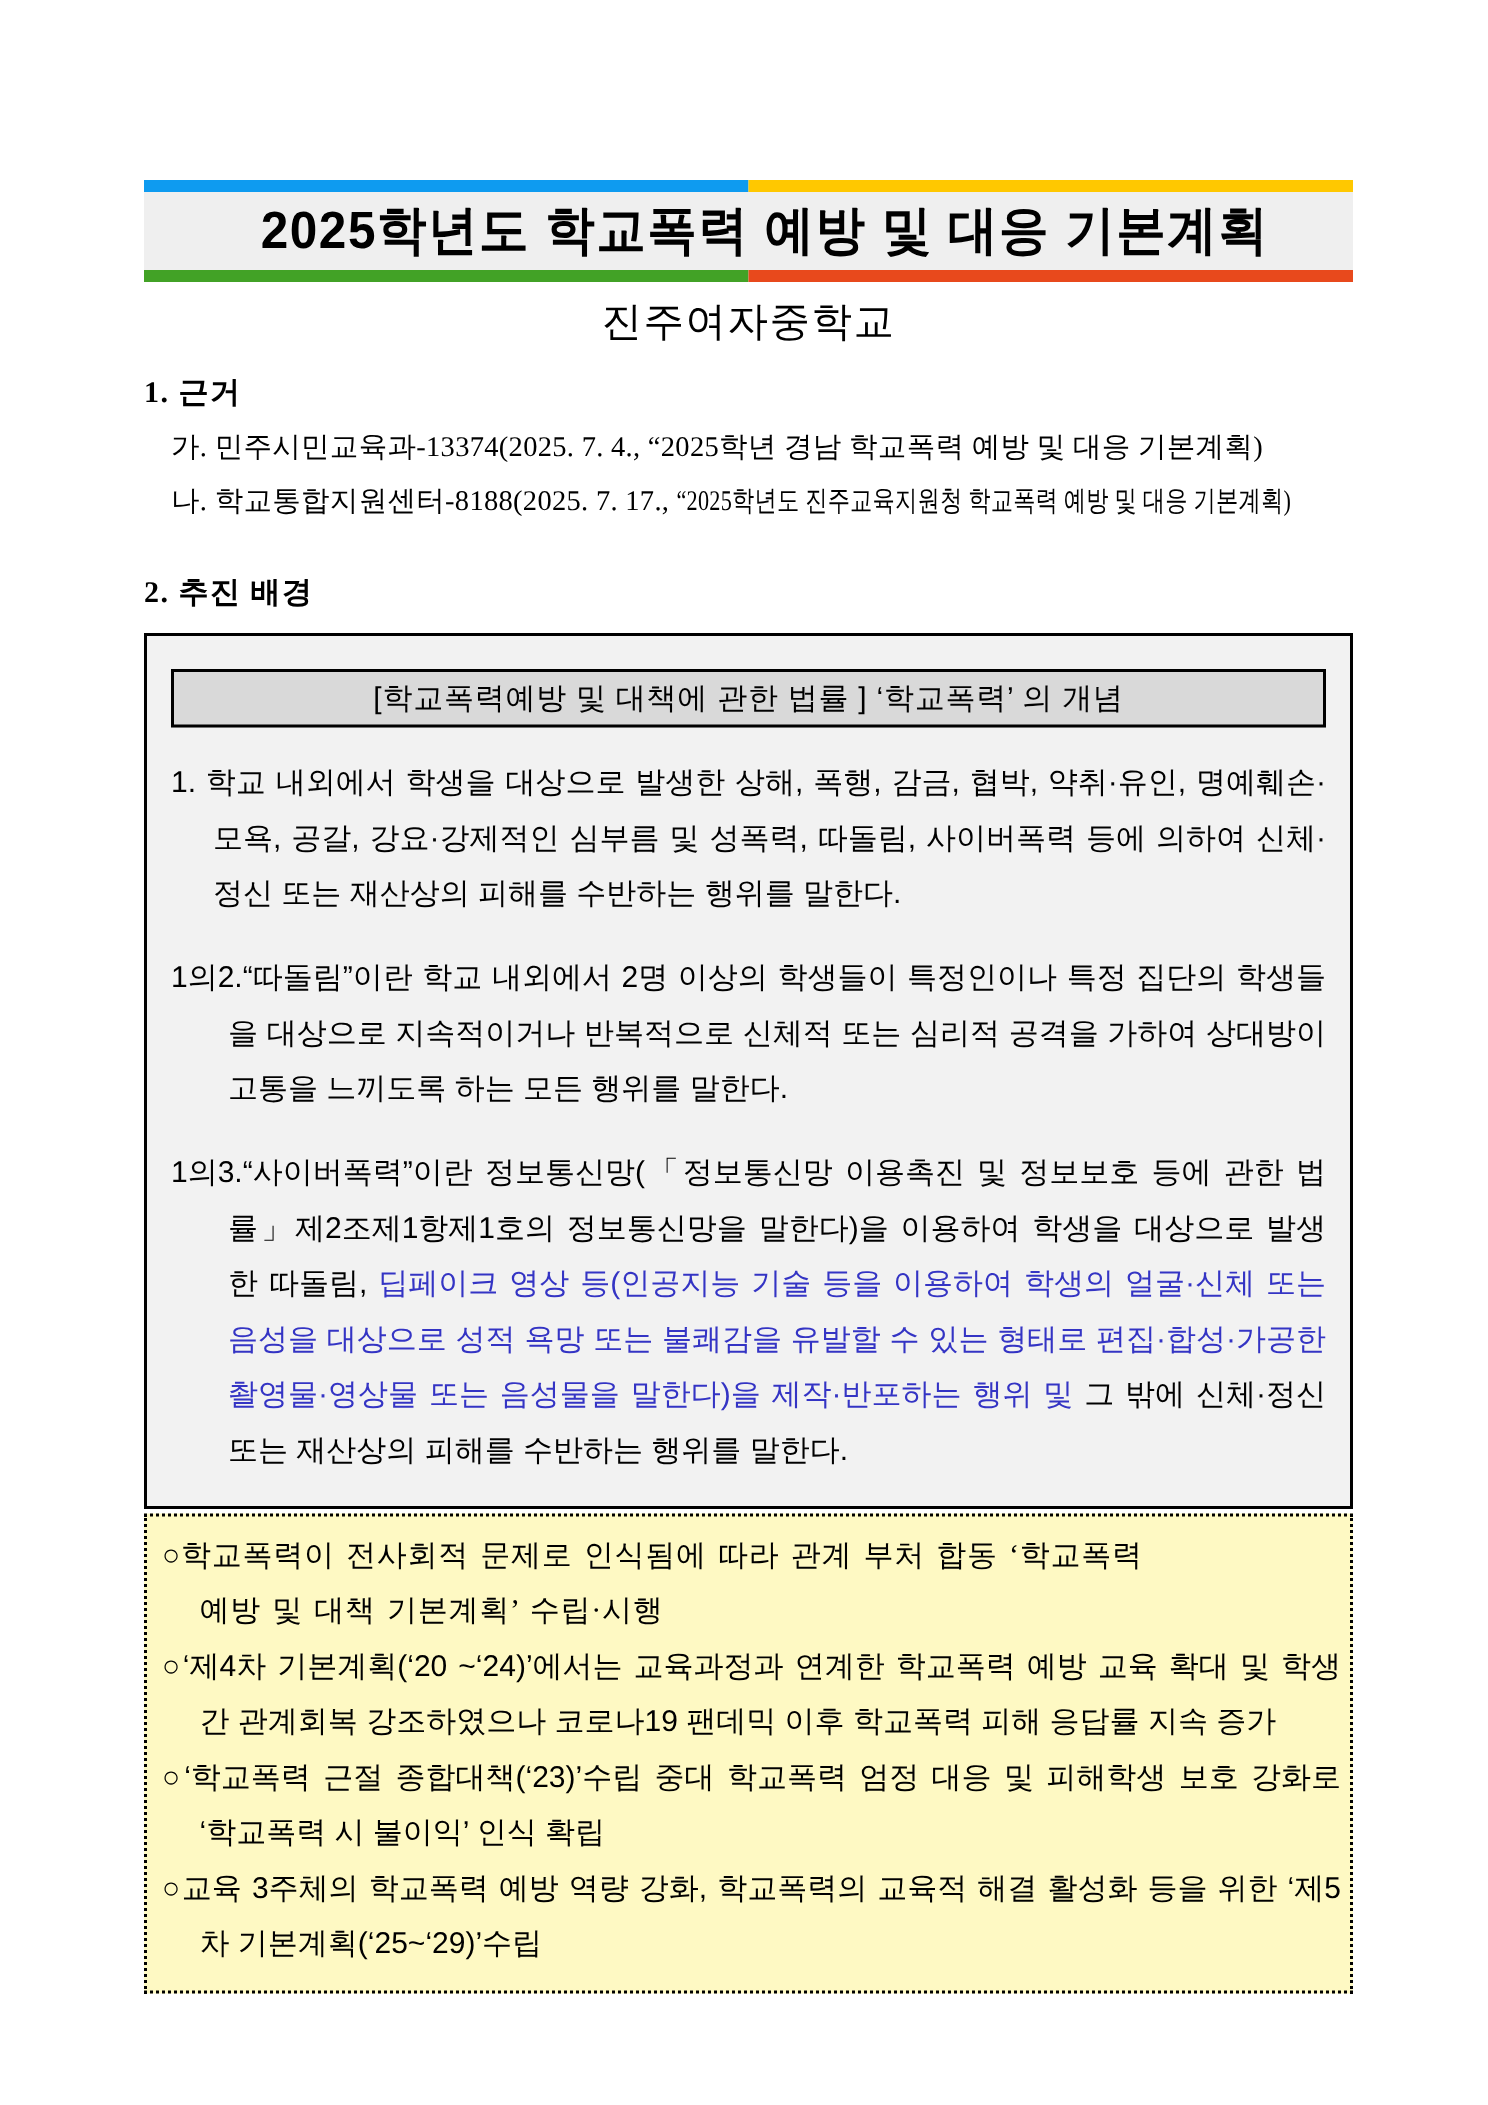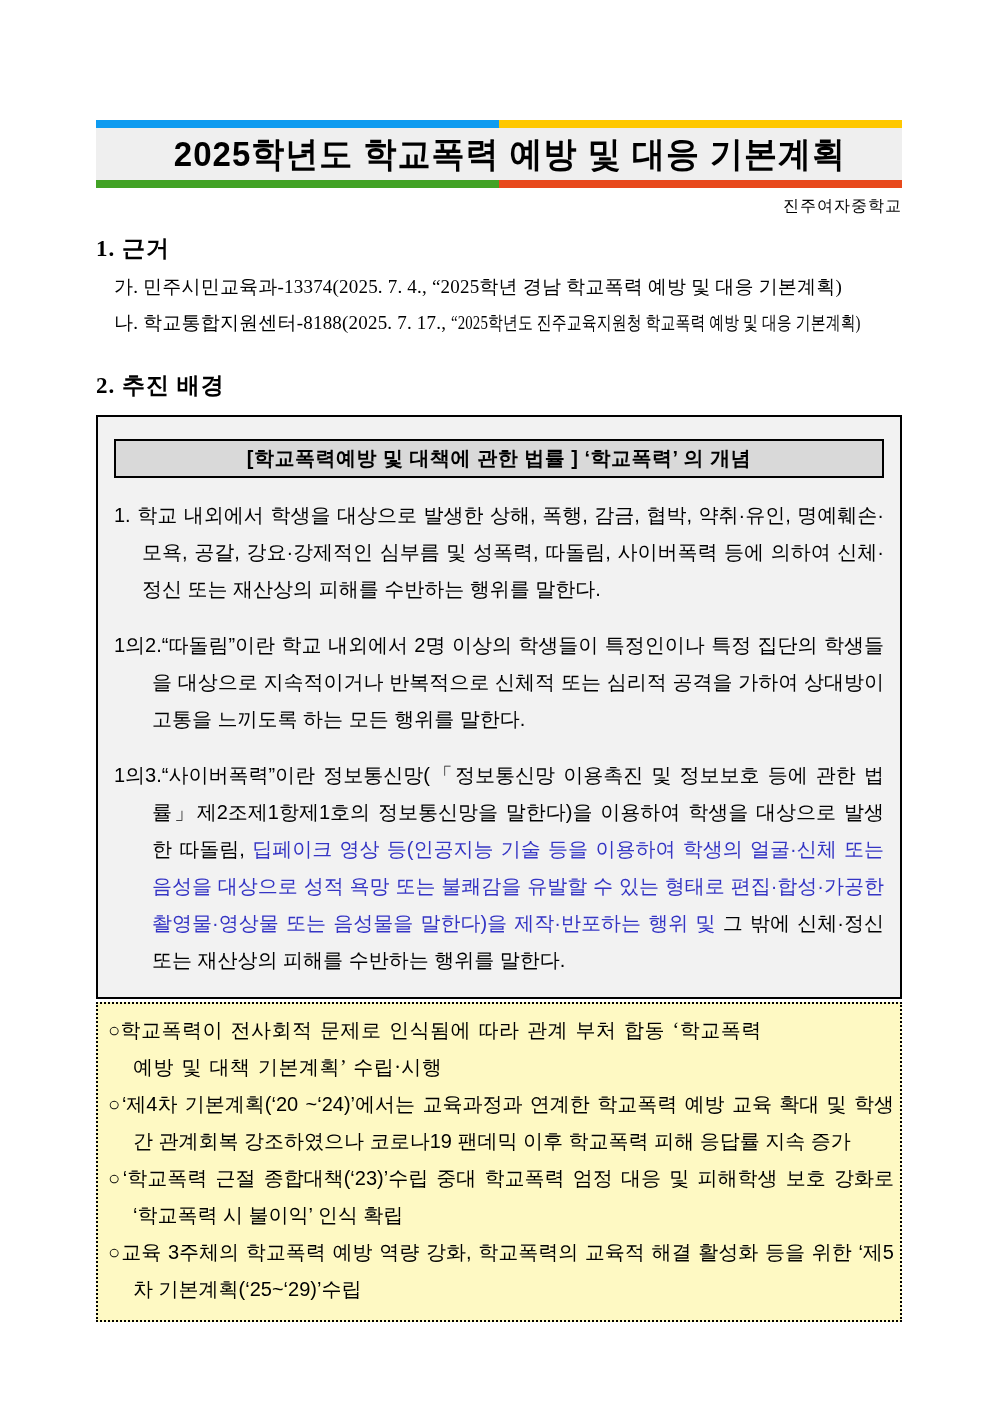--- a/index.html
+++ b/index.html
@@ -18,49 +18,49 @@
   .title-band {
     background: #EFEFEF; height: 52px;
     display: flex; align-items: center; justify-content: center; padding-left: 22px;
   }
   .doc-title {
     margin: 0; font-size: 33px; font-weight: 900; letter-spacing: 1px;
     transform: scaleY(1.06);
     font-family: "Liberation Sans", sans-serif;
   }
   .school-name {
-    text-align: right; font-size: 16px; margin-top: 8px;
+    text-align: center; font-size: 27px; margin-top: 8px;
     letter-spacing: 1px; font-family: "Liberation Serif", serif;
   }
 
   
   .sec-heading {
     font-family: "Liberation Serif", serif;
-    font-size: 23px; font-weight: 700; margin: 0; letter-spacing: 1px;
+    font-size: 20px; font-weight: 700; margin: 0; letter-spacing: 1px;
   }
   #sec1-heading { margin-top: 16px; }
   #sec2-heading { margin-top: 34px; }
   .ref-line {
     font-family: "Liberation Serif", serif;
     font-size: 19px; margin: 10px 0 0 18px;
     white-space: nowrap; letter-spacing: 0.2px;
   }
   .condensed {
     display: inline-block;
     transform: scaleX(0.78); transform-origin: 0 75%;
   }
 
   
   .law-box {
     margin-top: 14px; border: 2px solid #000;
     background: #F2F2F2; padding: 22px 16px 18px;
   }
   .law-box-header {
     border: 2px solid #000; background: #D9D9D9;
-    text-align: center; font-size: 20px; font-weight: 700;
+    text-align: center; font-size: 20px; font-weight: 400;
     padding: 4px 12px; letter-spacing: 0.5px;
   }
   .law-sub { font-size: 20px; font-weight: 700; margin: 24px 0 0 2px; }
   .clause {
     font-size: 20px; line-height: 37px; text-align: justify;
     margin: 19px 0 0 0;
   }
   .hang1 { padding-left: 28px; text-indent: -28px; }
   .hang2 { padding-left: 38px; text-indent: -38px; }
 

